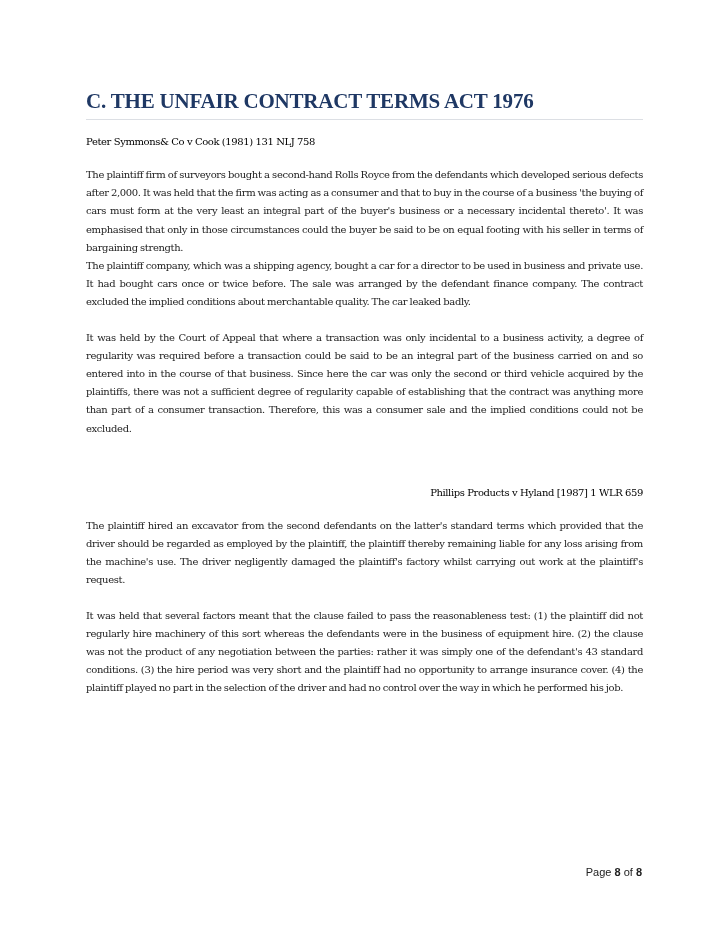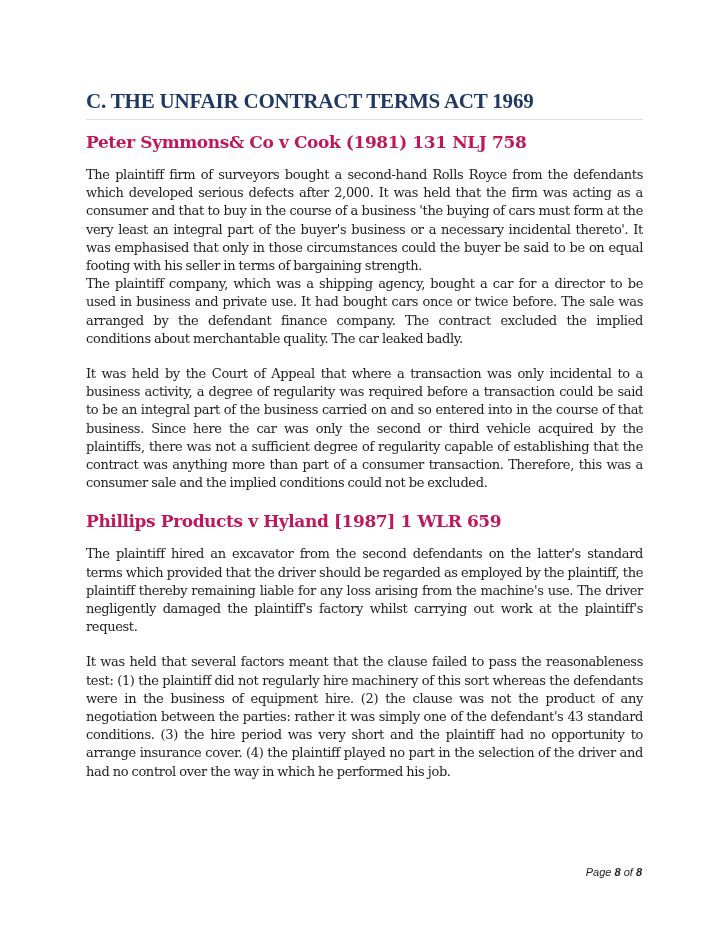--- a/index.html
+++ b/index.html
@@ -31,63 +31,62 @@
       font-size: 21px;
       color: #1f3864;
       letter-spacing: -0.2px;
       margin: 0;
       padding-bottom: 5px;
       border-bottom: 1px solid #dcdfe4;
       line-height: 26px;
     }
     .case-heading {
       font-family: "DejaVu Serif", serif;
-      font-weight: bold;
-      font-size: 17px;
-      color: #be185d;
+      font-weight: normal;
+      font-size: 10px;
+      color: #000000;
       margin: 0;
       line-height: 18px;
       letter-spacing: -0.4px;
     }
     .para {
       font-family: "DejaVu Serif", serif;
-      font-size: 13px;
+      font-size: 10px;
       color: #222222;
       line-height: 18.2px;
       text-align: justify;
       margin: 0;
       letter-spacing: -0.35px;
       word-spacing: -0.5px;
     }
     .footer {
       position: absolute;
       right: 86px;
       top: 866px;
       font-family: "Liberation Sans", sans-serif;
-      font-style: italic;
       font-size: 11px;
       color: #222222;
     }
     .footer b { font-weight: bold; }
   </style>
 </head>
 <body>
 
 <div class="page">
   <div class="content">
 
-    <h1 class="section-title">C. THE UNFAIR CONTRACT TERMS ACT 1969</h1>
+    <h1 class="section-title">C. THE UNFAIR CONTRACT TERMS ACT 1976</h1>
 
     <h2 class="case-heading" style="margin-top:13px;">Peter Symmons&amp; Co v Cook (1981) 131 NLJ 758</h2>
     <p class="para" style="margin-top:15px;">The plaintiff firm of surveyors bought a second-hand Rolls Royce from the defendants which developed serious defects after 2,000. It was held that the firm was acting as a consumer and that to buy in the course of a business 'the buying of cars must form at the very least an integral part of the buyer's business or a necessary incidental thereto'. It was emphasised that only in those circumstances could the buyer be said to be on equal footing with his seller in terms of bargaining strength.</p>
 
     <p class="para" style="margin-top:0;">The plaintiff company, which was a shipping agency, bought a car for a director to be used in business and private use. It had bought cars once or twice before. The sale was arranged by the defendant finance company. The contract excluded the implied conditions about merchantable quality. The car leaked badly.</p>
     <p class="para" style="margin-top:17px;">It was held by the Court of Appeal that where a transaction was only incidental to a business activity, a degree of regularity was required before a transaction could be said to be an integral part of the business carried on and so entered into in the course of that business. Since here the car was only the second or third vehicle acquired by the plaintiffs, there was not a sufficient degree of regularity capable of establishing that the contract was anything more than part of a consumer transaction. Therefore, this was a consumer sale and the implied conditions could not be excluded.</p>
 
-    <h2 class="case-heading" style="margin-top:20px;">Phillips Products v Hyland [1987] 1 WLR 659</h2>
+    <h2 class="case-heading" style="margin-top:46px;text-align:right;">Phillips Products v Hyland [1987] 1 WLR 659</h2>
     <p class="para" style="margin-top:15px;">The plaintiff hired an excavator from the second defendants on the latter's standard terms which provided that the driver should be regarded as employed by the plaintiff, the plaintiff thereby remaining liable for any loss arising from the machine's use. The driver negligently damaged the plaintiff's factory whilst carrying out work at the plaintiff's request.</p>
     <p class="para" style="margin-top:17px;">It was held that several factors meant that the clause failed to pass the reasonableness test: (1) the plaintiff did not regularly hire machinery of this sort whereas the defendants were in the business of equipment hire. (2) the clause was not the product of any negotiation between the parties: rather it was simply one of the defendant's 43 standard conditions. (3) the hire period was very short and the plaintiff had no opportunity to arrange insurance cover. (4) the plaintiff played no part in the selection of the driver and had no control over the way in which he performed his job.</p>
 
   </div>
 
   <div class="footer">
     <span>Page</span>
     <b>8</b>
     <span>of</span>
     <b>8</b>

